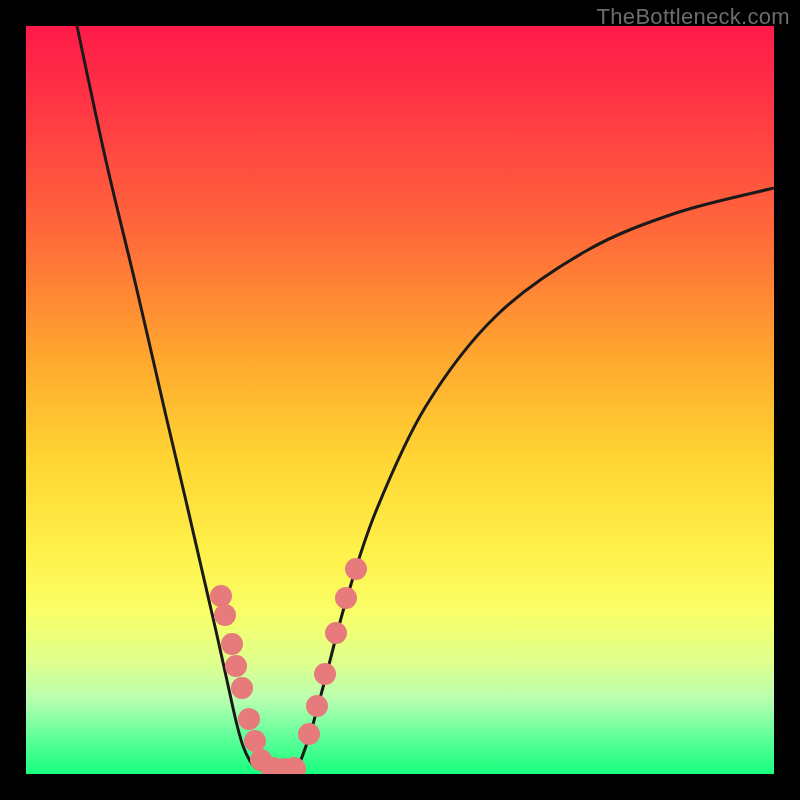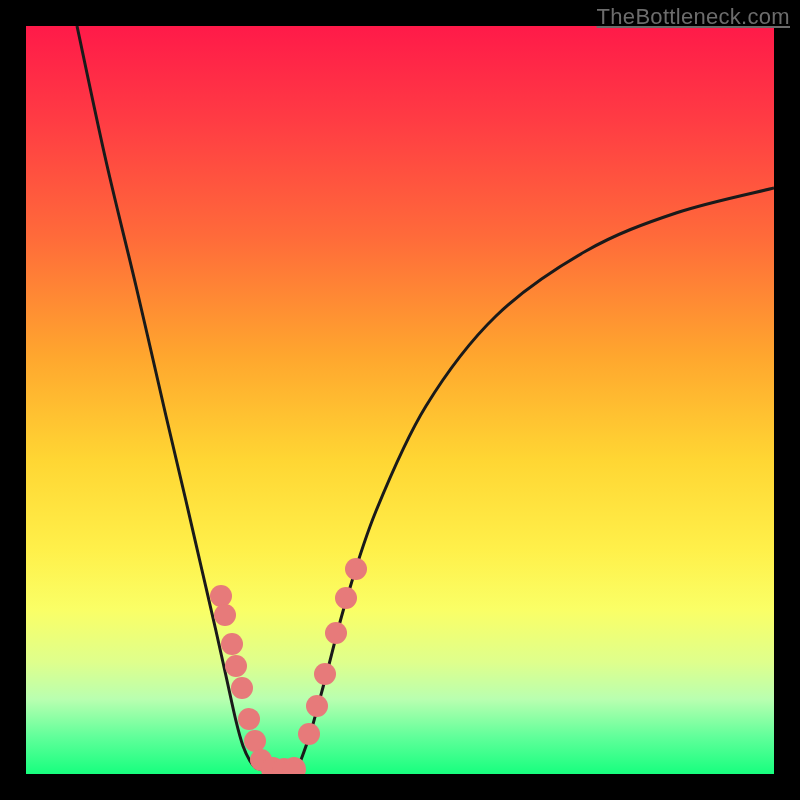--- a/index.html
+++ b/index.html
@@ -33,21 +33,20 @@
   }
   .watermark {
     position: absolute;
     top: 4px;
     right: 10px;
     color: #6c6c6c;
     font-size: 22px;
     letter-spacing: 0.3px;
     font-family: Arial, sans-serif;
     font-weight: 500;
-    text-decoration: underline;
   }
   svg.curve {
     position: absolute;
     left: 0;
     top: 0;
     width: 748px;
     height: 748px;
   }
 </style>
 </head>

